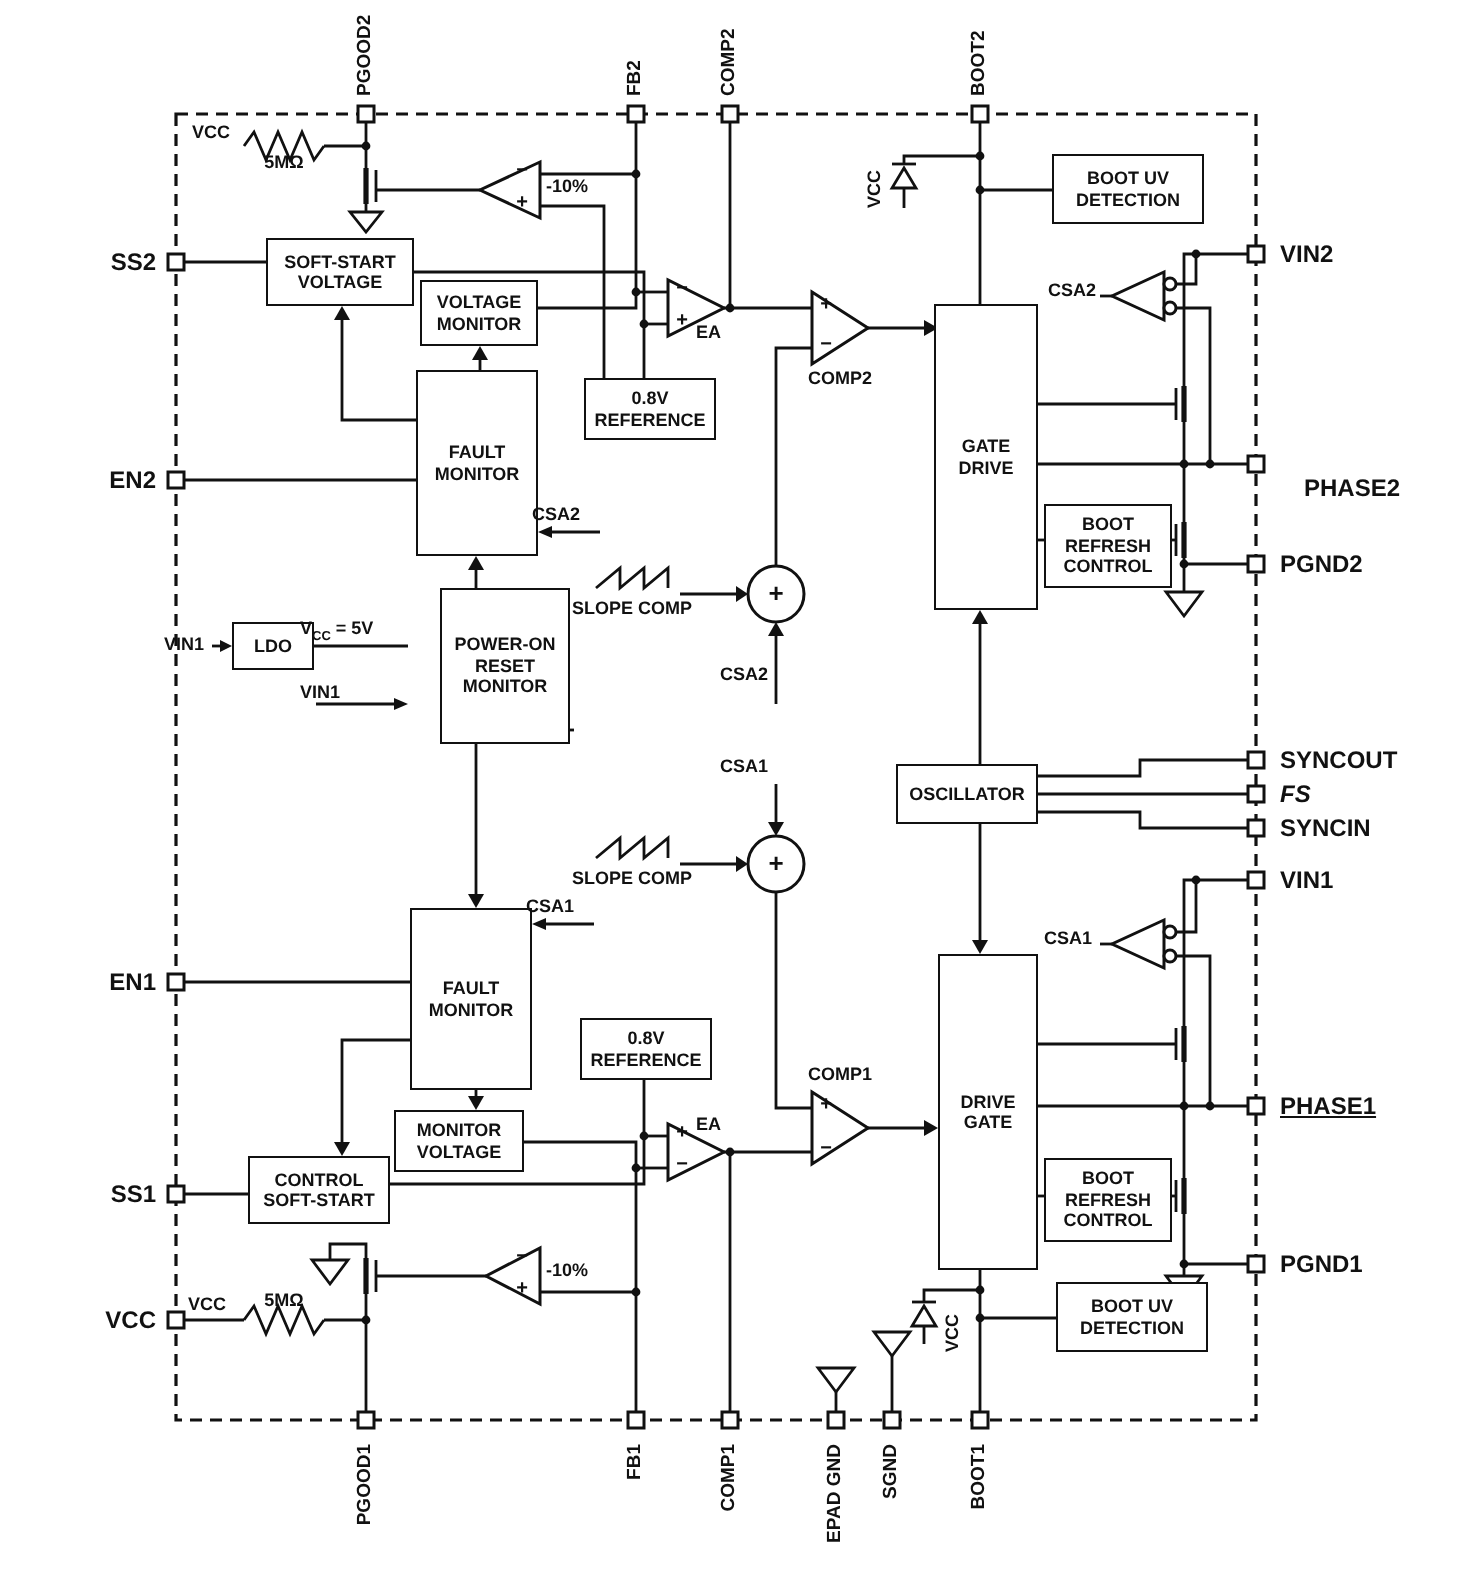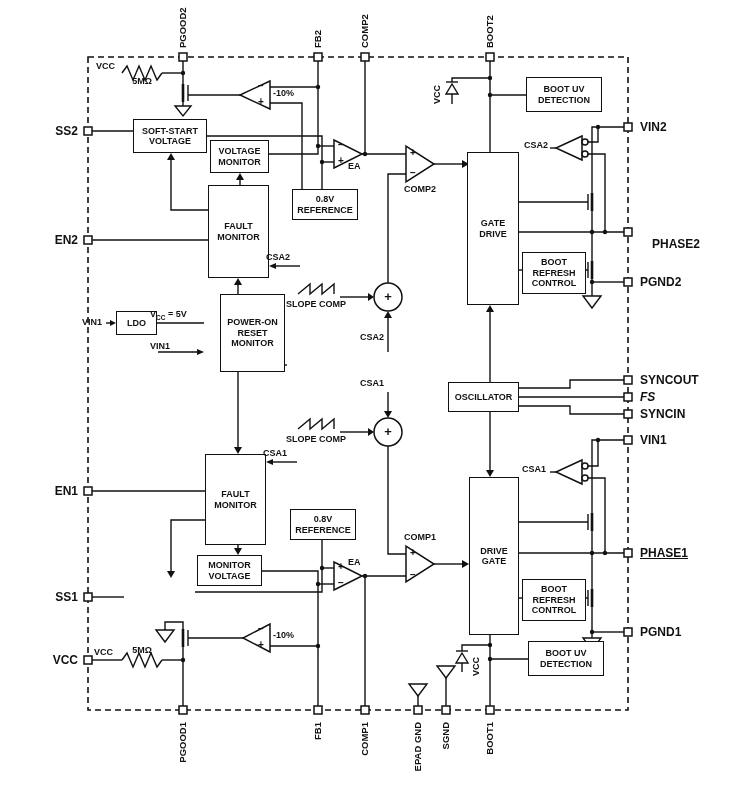--- a/index.html
+++ b/index.html
@@ -283,20 +283,21 @@
 <div class="blk" style="left:208px;top:185px;width:61px;height:93px;">FAULT MONITOR</div>
 <div class="blk" style="left:220px;top:294px;width:65px;height:78px;">POWER-ON RESET MONITOR</div>
 <div class="blk" style="left:116px;top:311px;width:41px;height:24px;">LDO</div>
 <div class="blk" style="left:292px;top:189px;width:66px;height:31px;">0.8V REFERENCE</div>
 <div class="blk" style="left:467px;top:152px;width:52px;height:153px;">GATE DRIVE</div>
 <div class="blk" style="left:526px;top:77px;width:76px;height:35px;">BOOT UV DETECTION</div>
 <div class="blk" style="left:522px;top:252px;width:64px;height:42px;">BOOT REFRESH CONTROL</div>
 <div class="blk" style="left:448px;top:382px;width:71px;height:30px;">OSCILLATOR</div>
 <div class="blk" style="left:205px;top:454px;width:61px;height:91px;">FAULT MONITOR</div>
 <div class="blk" style="left:197px;top:555px;width:65px;height:31px;">MONITOR VOLTAGE</div>
+<div class="blk" style="left:124px;top:578px;width:71px;height:34px;">CONTROL SOFT-START</div>
 <div class="blk" style="left:290px;top:509px;width:66px;height:31px;">0.8V REFERENCE</div>
 <div class="blk" style="left:469px;top:477px;width:50px;height:158px;">DRIVE GATE</div>
 <div class="blk" style="left:522px;top:579px;width:64px;height:42px;">BOOT REFRESH CONTROL</div>
 <div class="blk" style="left:528px;top:641px;width:76px;height:35px;">BOOT UV DETECTION</div>
 
 <div class="vlab" style="left:177px;top:48px;">PGOOD2</div>
 <div class="vlab" style="left:312px;top:48px;">FB2</div>
 <div class="vlab" style="left:359px;top:48px;">COMP2</div>
 <div class="vlab" style="left:484px;top:48px;">BOOT2</div>
 

